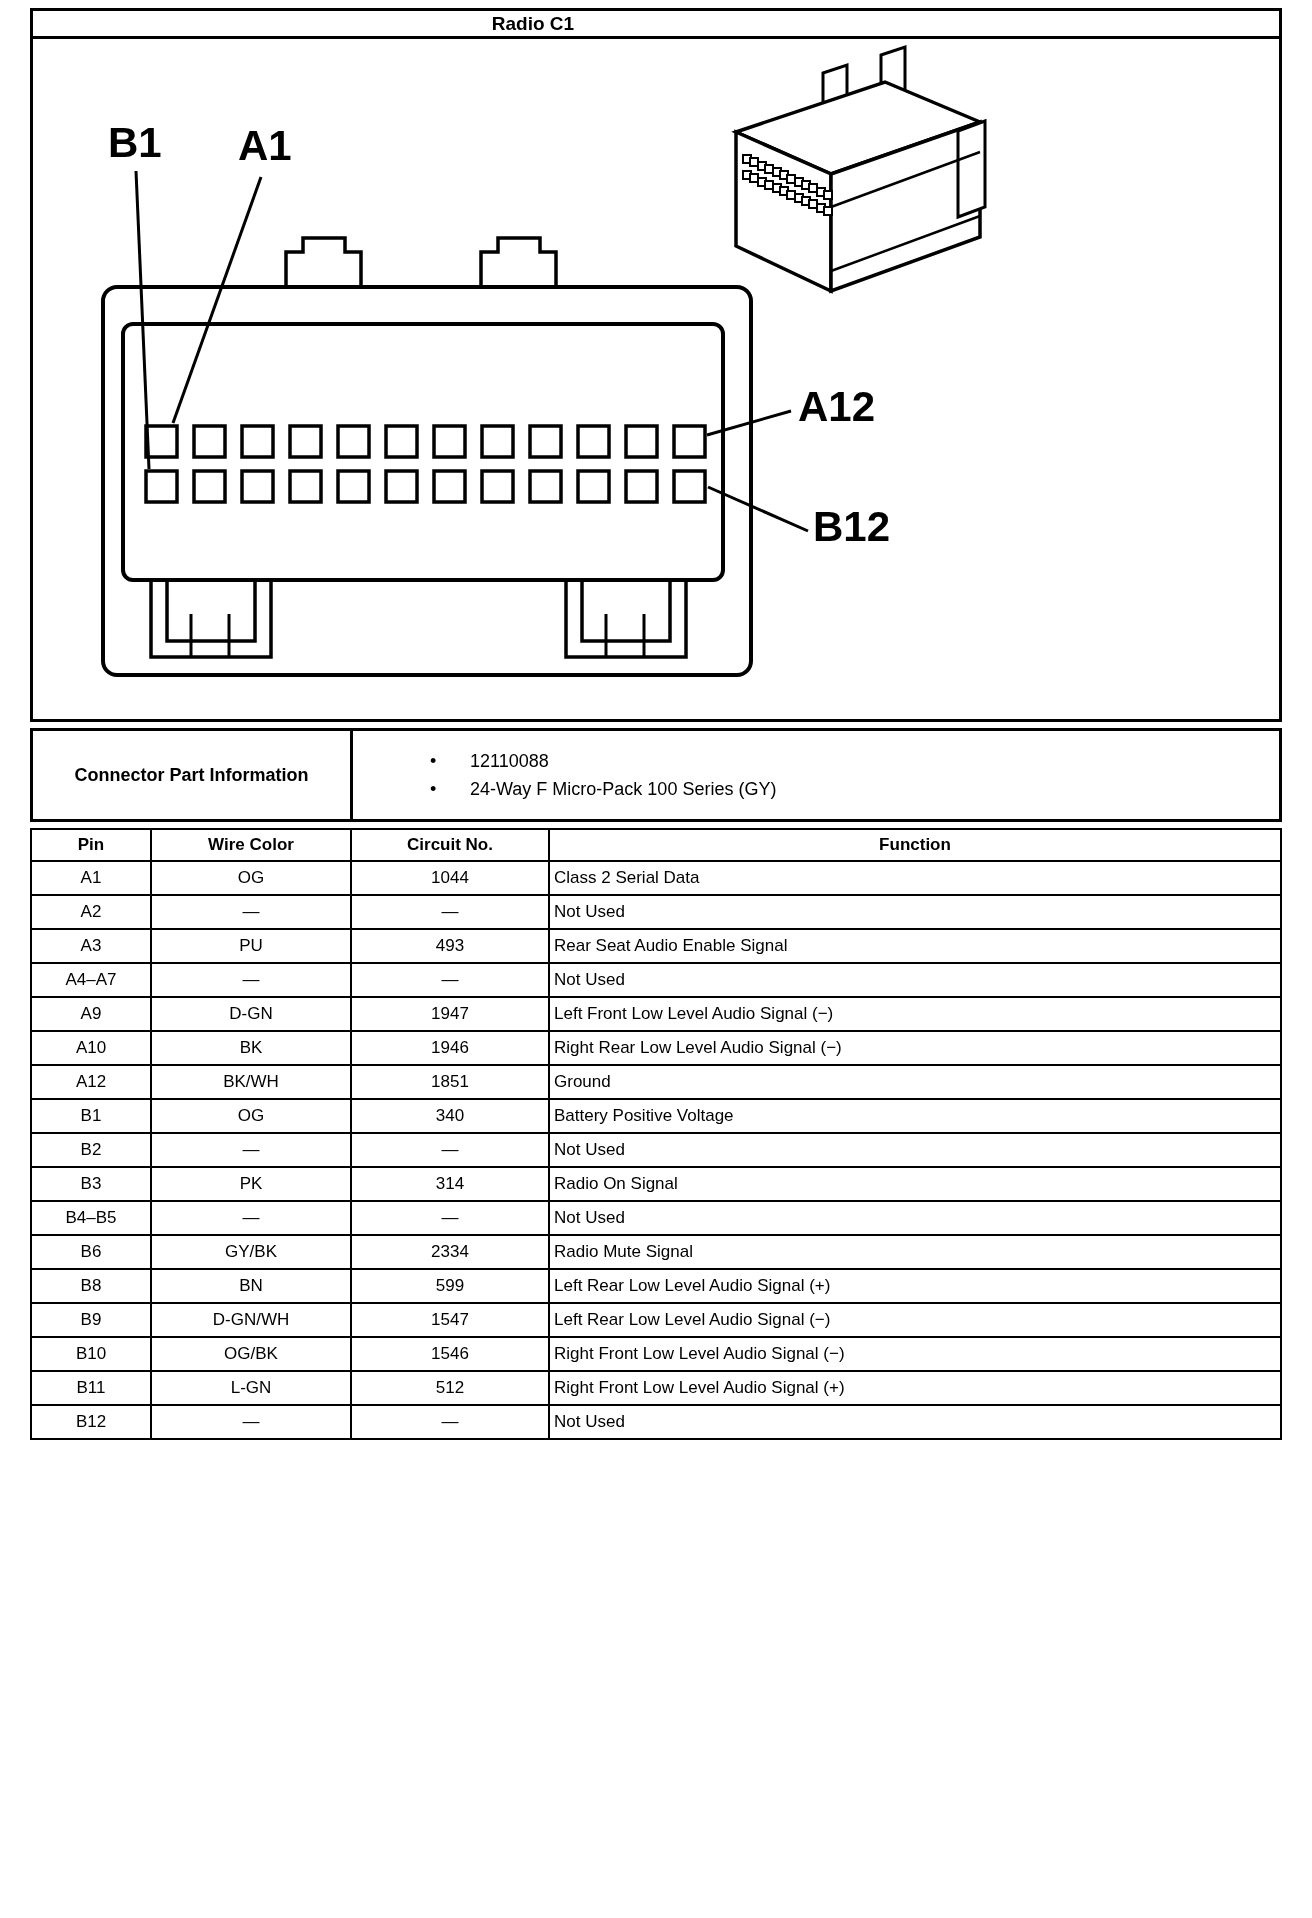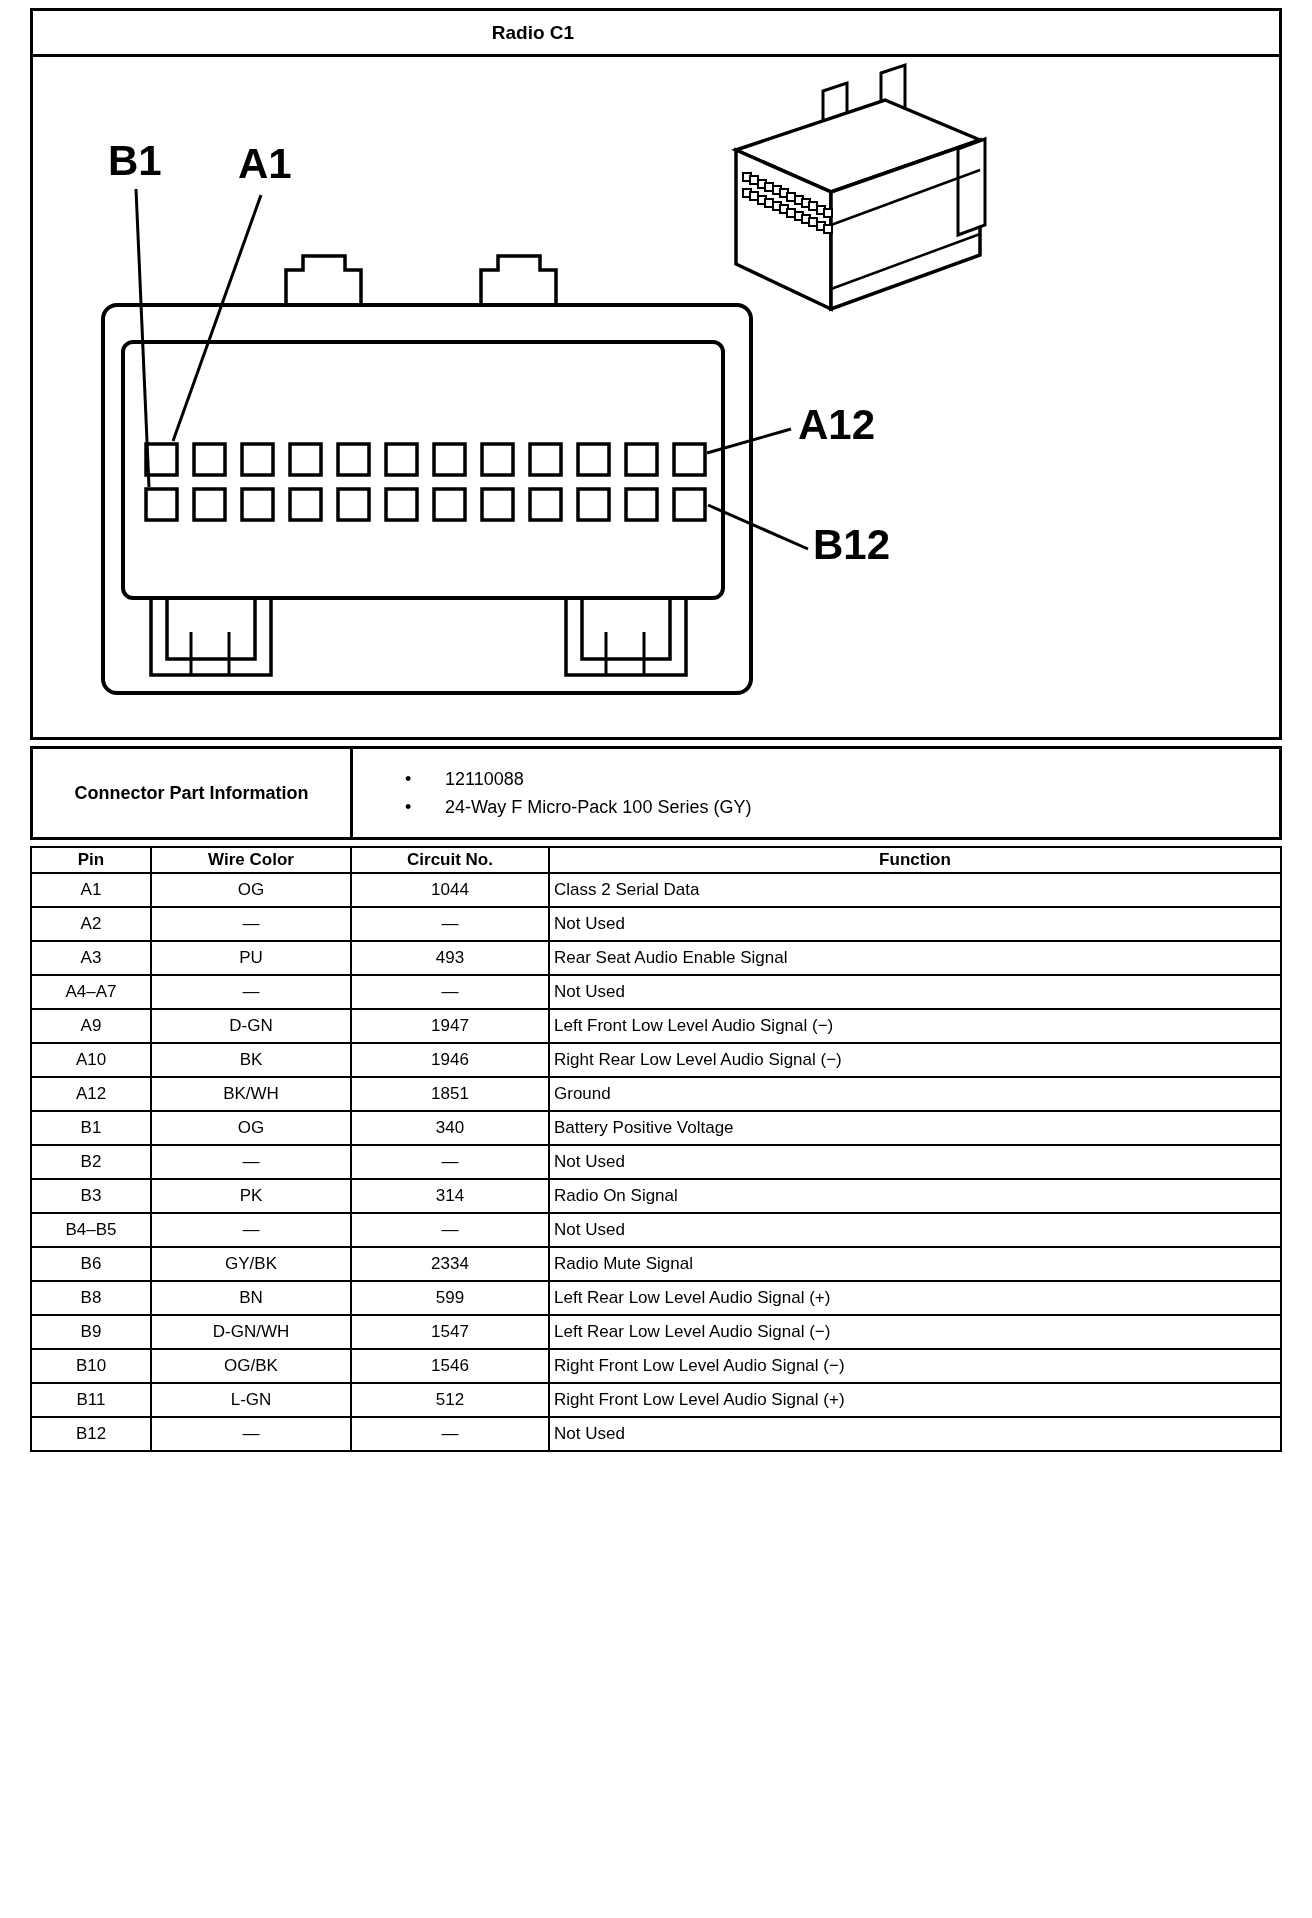--- a/index.html
+++ b/index.html
@@ -7,57 +7,57 @@
   body {
     width:1312px; height:1918px;
     font-family:"Liberation Sans", sans-serif;
     color:#000;
   }
   .page { padding:8px 30px 0 30px; }
 
   
   .frame { border:3px solid #000; background:#fff; }
   .title-bar {
-    height:46px; border-bottom:3px solid #000;
+    height:28px; border-bottom:3px solid #000;
     display:flex; align-items:center; justify-content:center;
     padding-right:246px;
   }
   .title-text { font-weight:bold; font-size:19px; }
   .diagram-area { height:680px; position:relative; overflow:hidden; }
   .diagram-area svg { display:block; }
   .svg-label { font-family:"Liberation Sans", sans-serif; font-weight:bold; font-size:42px; fill:#000; }
 
   
   .part-info {
     border:3px solid #000; margin-top:6px;
     display:flex; height:94px; background:#fff;
   }
   .part-info-left {
     width:320px; border-right:3px solid #000;
     display:flex; align-items:center; justify-content:center;
     font-weight:bold; font-size:18px; text-align:center; padding:0 14px;
   }
   .part-info-right {
     flex:1; display:flex; flex-direction:column; justify-content:center;
-    gap:7px; padding-left:52px; font-size:18px;
+    gap:7px; padding-left:77px; font-size:18px;
   }
   .bullet-item { display:flex; align-items:center; }
   .bullet { width:40px; }
   .bullet::before { content:"\2022"; font-size:18px; }
 
   
   .pin-table {
     width:100%; border-collapse:collapse; margin-top:6px;
     table-layout:fixed; background:#fff;
   }
   .pin-table th, .pin-table td {
     border:2px solid #000; height:34px;
     font-size:17px; padding:2px 6px; overflow:hidden; white-space:nowrap;
   }
-  .pin-table th { font-weight:bold; text-align:center; height:26px; }
+  .pin-table th { font-weight:bold; text-align:center; height:32px; }
   .pin-table td { text-align:center; }
   .pin-table td.c-func { text-align:left; padding-left:4px; }
   col.w-pin { width:120px; }
   col.w-color { width:200px; }
   col.w-circuit { width:198px; }
 </style>
 </head>
 <body>
 
 <div class="page">

